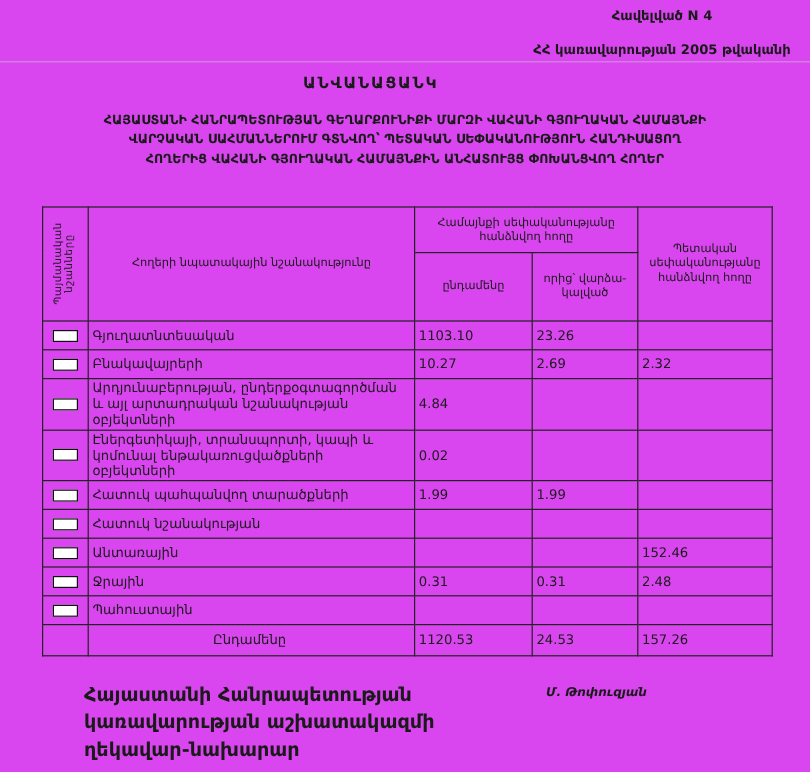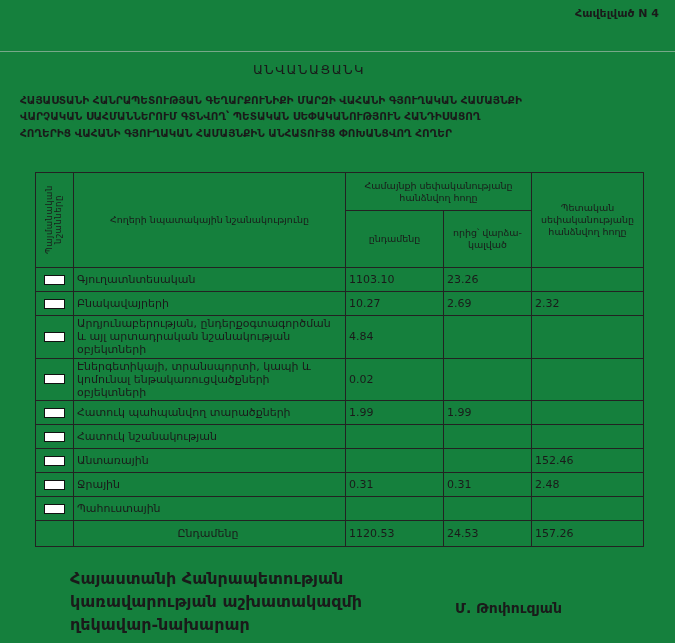--- a/index.html
+++ b/index.html
@@ -3,41 +3,41 @@
 <meta charset="utf-8">
 <style>
   * { box-sizing: border-box; }
   html, body { margin: 0; padding: 0; }
   body {
     width: 675px; height: 643px;
     background: #ffffff;
     font-family: "DejaVu Sans", sans-serif;
     color: #1a1a1a;
   }
-  .page { position: relative; width: 675px; height: 643px; background: #15803d; overflow: hidden; }
+  .page { position: relative; width: 675px; height: 643px; background: #d946ef; overflow: hidden; }
 
   .scan-line {
     position: absolute; left: 0; top: 51px; width: 675px; height: 1px;
     background: #c9c9c9; opacity: .55;
   }
 
   .annex {
     position: absolute; top: 7px; right: 16px;
     text-align: center; font-size: 11px; font-weight: bold; line-height: 1.25;
     white-space: pre-line;
   }
 
   .doc-title {
     position: absolute; top: 62px; left: 0; width: 618px;
-    text-align: center; font-size: 13px; font-weight: normal; letter-spacing: 1.5px;
+    text-align: center; font-size: 13px; font-weight: bold; letter-spacing: 1.5px;
   }
 
   .subtitle {
     position: absolute; top: 92px; left: 20px; width: 635px;
-    font-size: 10.5px; font-weight: bold; line-height: 1.55;
+    text-align: center; font-size: 10.5px; font-weight: bold; line-height: 1.55;
     white-space: pre-line;
   }
 
   table.main {
     position: absolute; left: 35px; top: 172px; width: 608px;
     border-collapse: collapse; table-layout: fixed;
   }
   table.main th, table.main td {
     border: 1px solid #222; padding: 1px 3px; vertical-align: middle;
   }
@@ -61,33 +61,33 @@
     width: 21px; height: 10px; border: 1.4px solid #111; background: #fff;
     margin: 0 auto;
   }
 
   .footer-block {
     position: absolute; left: 70px; top: 567px;
     font-size: 16px; font-weight: bold; line-height: 1.45;
     white-space: pre-line;
   }
   .signature {
-    position: absolute; left: 455px; top: 600px;
-    font-size: 14px; font-weight: bold;
+    position: absolute; left: 455px; top: 572px;
+    font-size: 10px; font-weight: bold; font-style: italic;
   }
 </style>
 </head>
 <body>
 
 <div class="page">
 
   <div class="scan-line"></div>
 
   <div class="annex"><span>Հավելված N 4</span><br>
-    <br>
+    <span>ՀՀ կառավարության 2005 թվականի</span><br>
   </div>
 
   <div class="doc-title">ԱՆՎԱՆԱՑԱՆԿ</div>
 
   <div class="subtitle">ՀԱՅԱՍՏԱՆԻ ՀԱՆՐԱՊԵՏՈՒԹՅԱՆ ԳԵՂԱՐՔՈՒՆԻՔԻ ՄԱՐԶԻ ՎԱՀԱՆԻ ԳՅՈՒՂԱԿԱՆ ՀԱՄԱՅՆՔԻ
 ՎԱՐՉԱԿԱՆ ՍԱՀՄԱՆՆԵՐՈՒՄ ԳՏՆՎՈՂ՝ ՊԵՏԱԿԱՆ ՍԵՓԱԿԱՆՈՒԹՅՈՒՆ ՀԱՆԴԻՍԱՑՈՂ
 ՀՈՂԵՐԻՑ ՎԱՀԱՆԻ ԳՅՈՒՂԱԿԱՆ ՀԱՄԱՅՆՔԻՆ ԱՆՀԱՏՈՒՅՑ ՓՈԽԱՆՑՎՈՂ ՀՈՂԵՐ</div>
 
   <table class="main">
     <colgroup>

